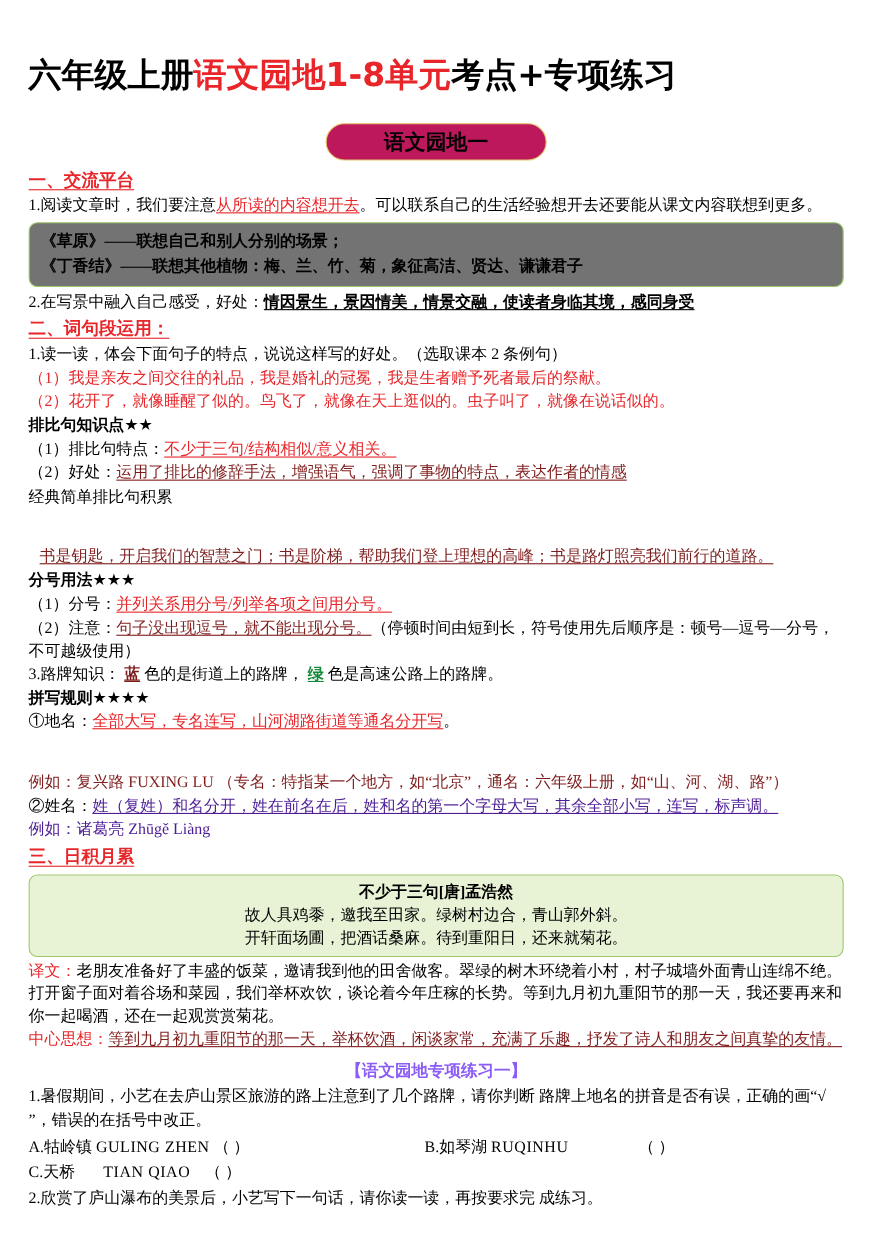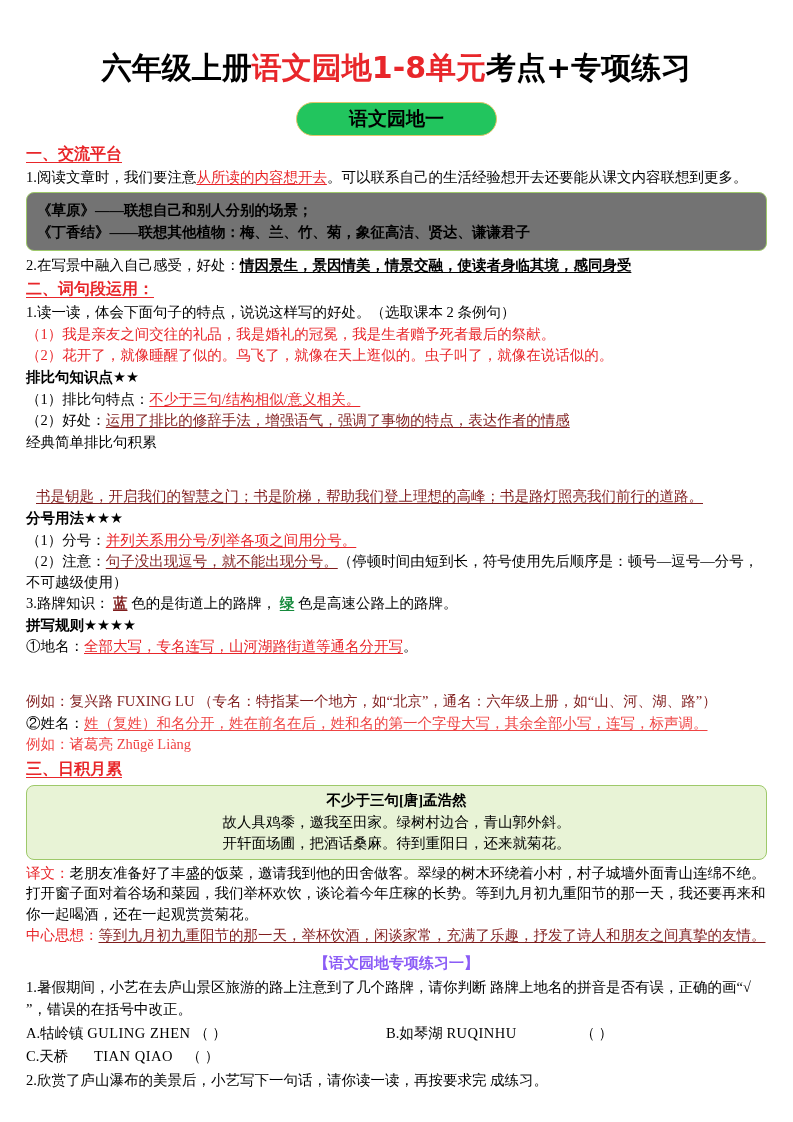--- a/index.html
+++ b/index.html
@@ -11,37 +11,36 @@
     -webkit-font-smoothing:antialiased;
   }
   .page{
     position:relative;
     width:793px;height:1122px;
     box-sizing:border-box;
     padding:34px 26px 0 26px;
   }
   
   .main-title{
-    text-align:center;
     font-family:"DejaVu Sans", sans-serif;
     font-weight:bold;
     font-size:30px;
     letter-spacing:0px;
-    margin:14px 0 13px 0;
+    margin:14px 0 23px 0;
     white-space:nowrap;
   }
   .t-black{color:#000;}
   .t-red{color:#e8262a;}
 
   .banner-wrap{
     display:flex;justify-content:center;
     margin:4px 0 8px 0;
   }
   .banner{
-    background:#22c55e;
+    background:#be185d;
     border:1px solid #e3c56a;
     border-radius:18px;
     padding:3px 52px;
     font-size:19px;
     font-weight:bold;
     font-family:"DejaVu Sans", sans-serif;
     color:#000;
   }
 
   
@@ -58,21 +57,21 @@
   .line{
     font-size:14.5px;
     line-height:1.42;
     margin:1px 0;
   }
   .b{font-weight:bold;}
   .u{text-decoration:underline;text-underline-offset:2px;}
   .red{color:#e8262a;}
   .blue{color:#7f1d1d;margin-top:34px;}
   .green{color:#168a3c;}
-  .purple{color:#ef4444;}
+  .purple{color:#4c1d95;}
   .sans{font-family:"DejaVu Sans", sans-serif;}
 
   .greenbox{
     background:#737373;
     border:1px solid #9ec96a;
     border-radius:8px;
     padding:5px 10px;
     margin:4px 0;
   }
   .greenbox .line{margin:2px 0;}

